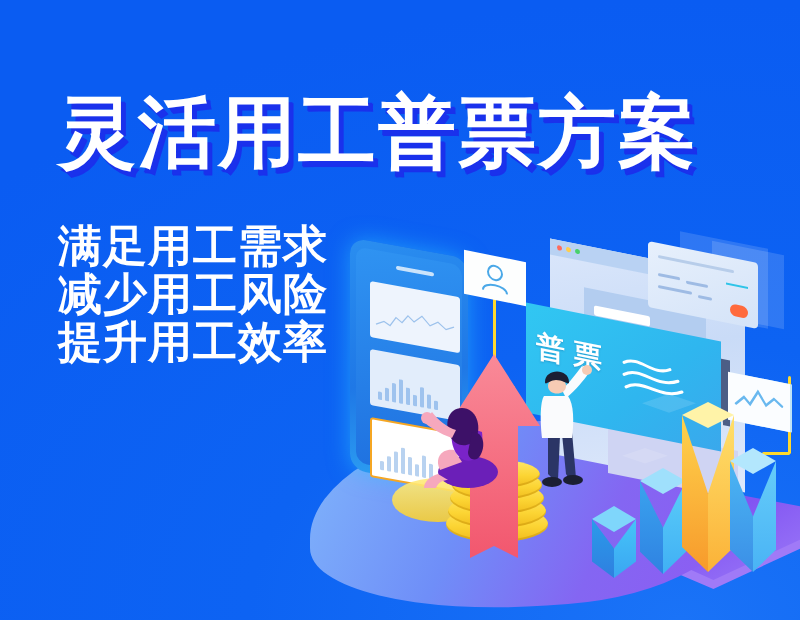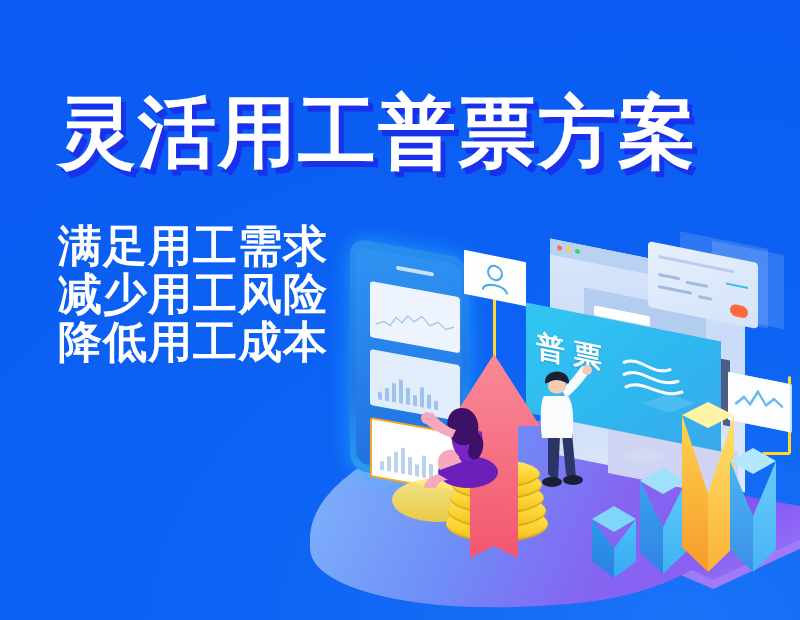--- a/index.html
+++ b/index.html
@@ -176,21 +176,21 @@
 </head>
 <body>
 
 <div id="poster">
 
   <div id="title">灵活用工普票方案</div>
 
   <div id="sublines">
     <div class="subline">满足用工需求</div>
     <div class="subline">减少用工风险</div>
-    <div class="subline">降低用工成本</div>
+    <div class="subline">提升用工效率</div>
   </div>
 
   <div id="illus">
 
     <div class="platform plat-edge"></div>
     <div class="platform plat-right-edge"></div>
     <div class="platform plat-right"></div>
     <div class="platform plat-top"></div>
 
     <div class="wire" style="left:243px;top:66px;width:0;height:92px;border-width:0 0 0 3px;"></div>

